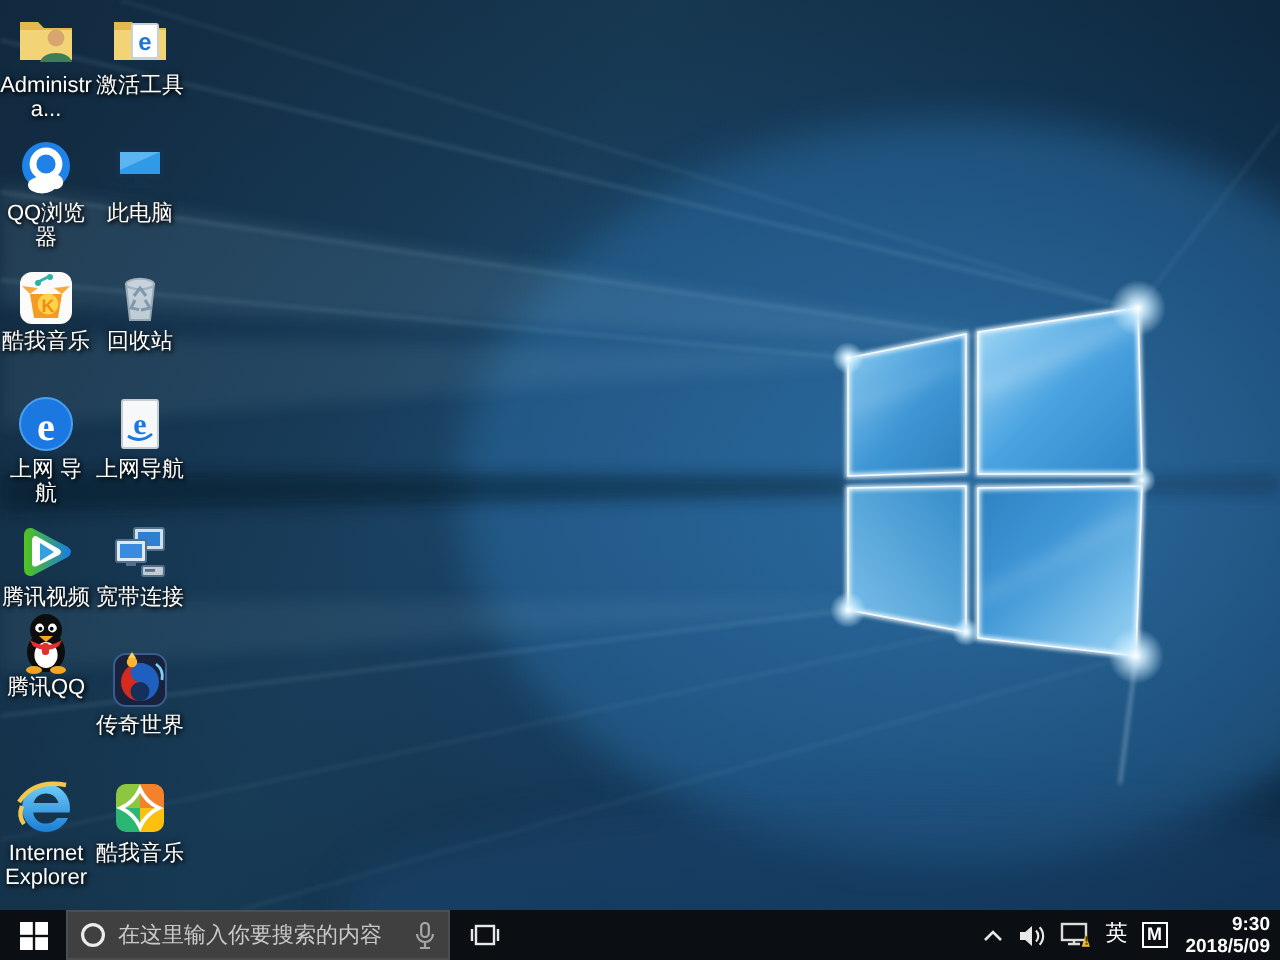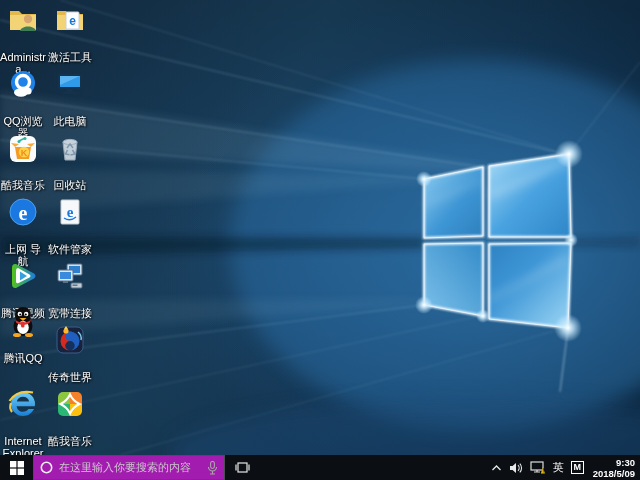--- a/index.html
+++ b/index.html
@@ -14,33 +14,33 @@
       radial-gradient(ellipse 520px 400px at 310px 270px, rgba(38,96,152,.28), rgba(0,0,0,0) 72%),
       linear-gradient(118deg,#11293f 0%,#16374f 38%,#0e2940 70%,#091e31 100%);
   }
   .wallpaper-svg { position:absolute; inset:0; width:100%; height:100%; }
 
   
   .icon-cell { position:absolute; width:46px; text-align:center; cursor:default; }
   .icon-art { width:32px; height:32px; margin:0 auto; }
   .icon-art svg { width:32px; height:32px; display:block; }
   .icon-label {
-    margin-top:15px; font-size:11px; line-height:12px; color:#fff;
+    margin-top:1px; font-size:11px; line-height:12px; color:#fff;
     text-shadow:1px 1px 2px rgba(0,0,0,.95), 0 0 3px rgba(0,0,0,.8);
     word-wrap:break-word;
   }
 
   
   .taskbar {
     position:absolute; left:0; right:0; bottom:0; height:25px;
     background:#0b0e13; display:flex; align-items:stretch; z-index:10;
   }
   .start-btn { width:33px; display:flex; align-items:center; justify-content:center; }
   .search-box {
-    width:192px; background:#a21caf; border:1px solid #4b4e53;
+    width:192px; background:#404040; border:1px solid #4b4e53;
     display:flex; align-items:center; padding:0 6px; gap:6px;
   }
   .search-box .ring { flex:0 0 auto; }
   .search-text { flex:1 1 auto; font-size:11px; color:#c9c9c9; white-space:nowrap; overflow:hidden; }
   .mic { flex:0 0 auto; }
   .taskview-btn { width:34px; display:flex; align-items:center; justify-content:center; }
   .tray {
     margin-left:auto; display:flex; align-items:center; gap:7px; padding-right:5px;
   }
   .tray-ico { display:flex; align-items:center; justify-content:center; }
@@ -237,21 +237,21 @@
   <div class="icon-label">上网 导航</div>
 </div>
 <div class="icon-cell" style="left:47px;top:196px">
   <div class="icon-art">
     <svg viewBox="0 0 32 32">
         <rect x="7" y="4" width="18" height="24" rx="1" fill="#f6f8fa" stroke="#c4ccd4"></rect>
         <text x="16" y="21" font-size="15" font-weight="bold" fill="#1b78e0" text-anchor="middle" font-family="Liberation Serif,serif">e</text>
         <path d="M10 22 q6 4 12 -1" stroke="#1b78e0" stroke-width="1.4" fill="none"></path>
       </svg>
   </div>
-  <div class="icon-label">软件管家</div>
+  <div class="icon-label">上网导航</div>
 </div>
 
 <div class="icon-cell" style="left:0;top:260px">
   <div class="icon-art">
     <svg viewBox="0 0 32 32">
         <defs>
           <linearGradient id="tv" x1="0" y1="0" x2="1" y2="0">
             <stop offset="0" stop-color="#52c41a"></stop>
             <stop offset="1" stop-color="#1b7ce0"></stop>
           </linearGradient>

